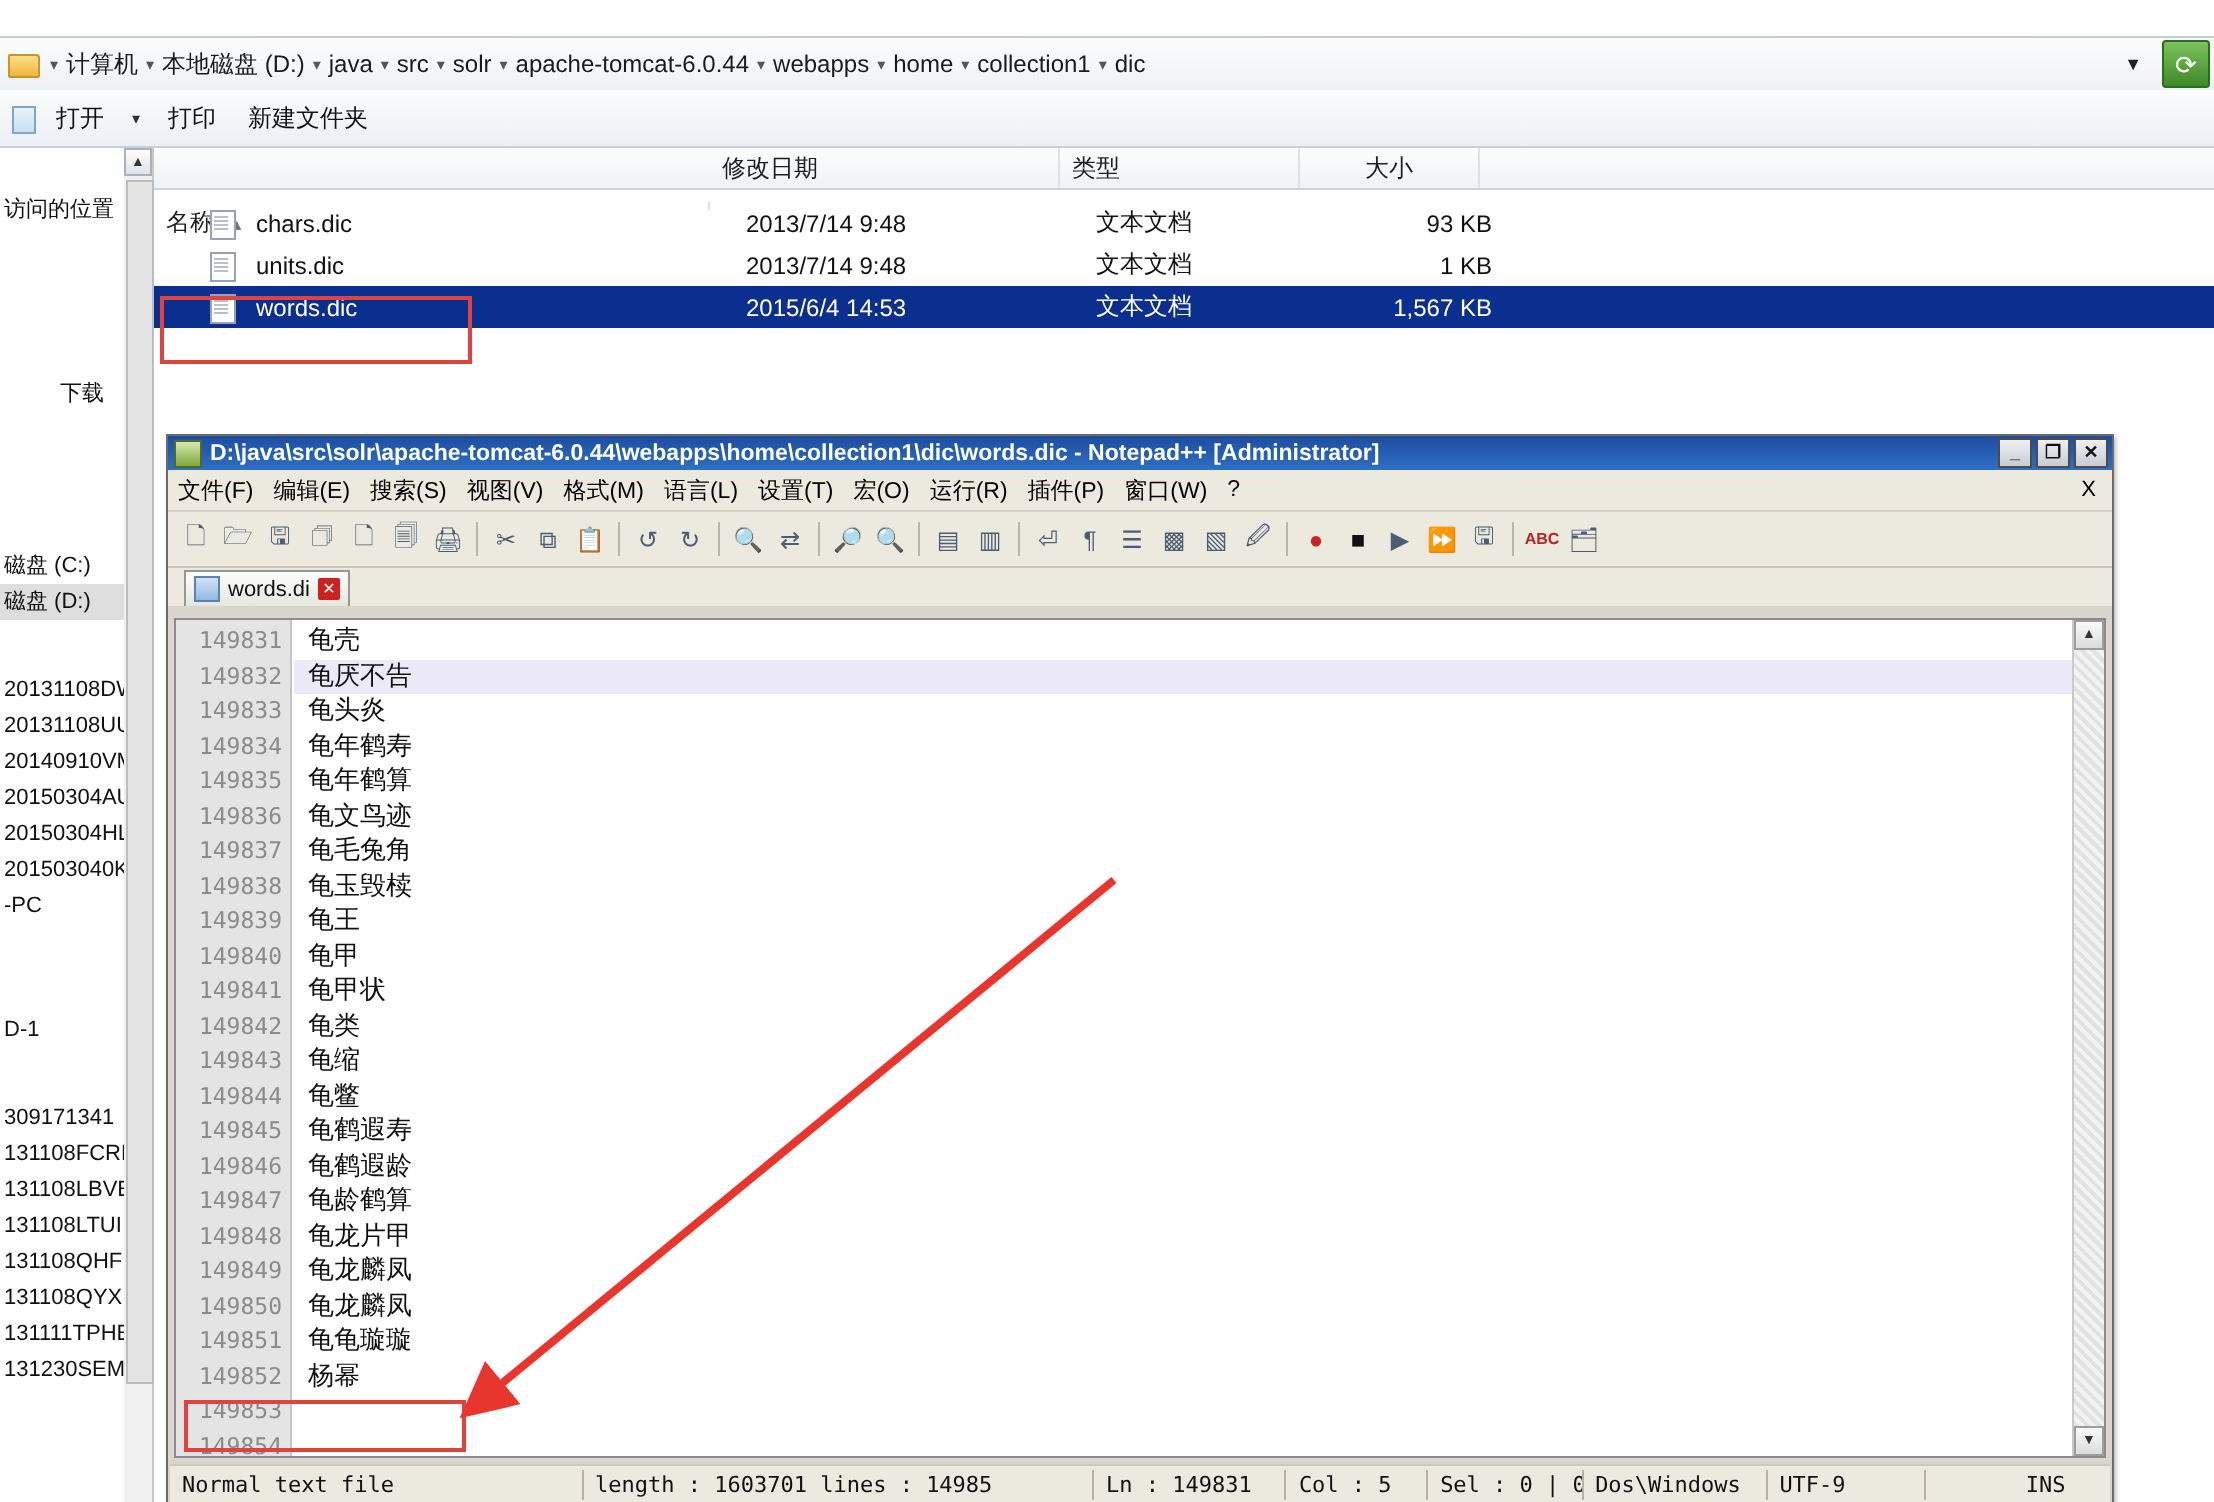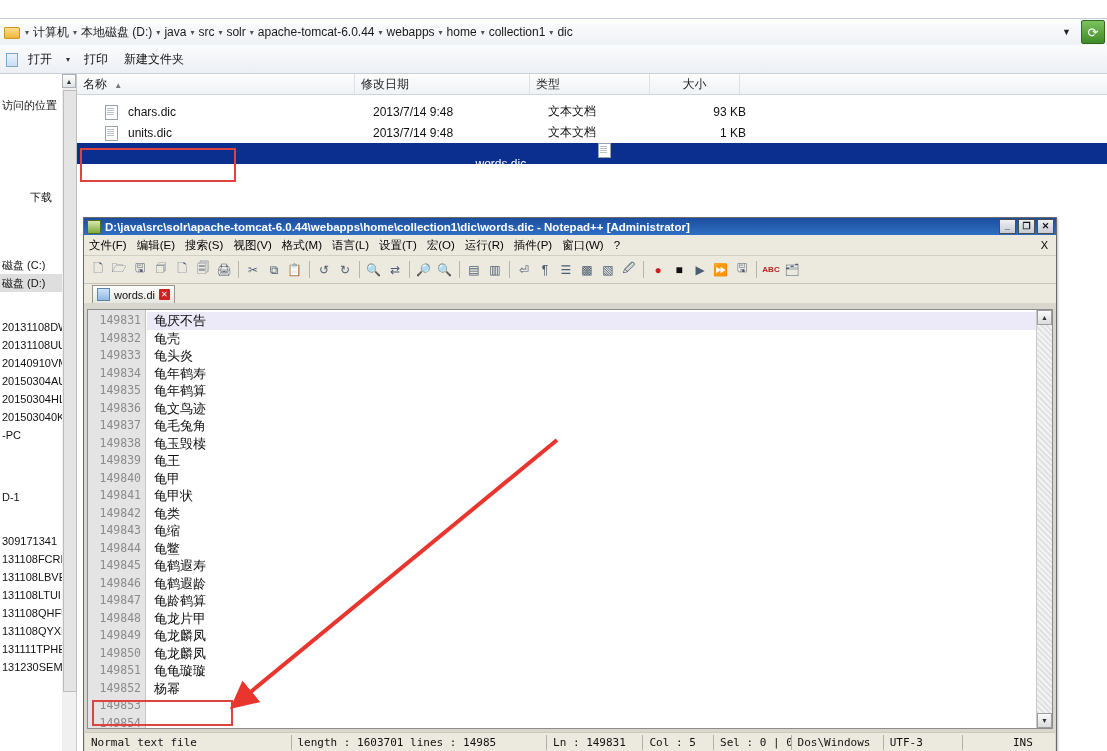--- a/index.html
+++ b/index.html
@@ -65,27 +65,27 @@
     position:absolute;left:1px;top:16px;width:12px;height:600px;
     background:#e4e4e4;border:1px solid #bdbdbd;
   }
   
   .filelist{position:absolute;left:77px;top:74px;width:1030px;height:130px;background:#fff;}
   .col-head{
     display:flex;height:20px;background:linear-gradient(#fdfdfd,#eff2f6);
     border-bottom:1px solid #cfd6de;font-size:12px;color:#1d1d1d;
   }
   .col-head>div{border-right:1px solid #dde2e8;padding:2px 6px;box-sizing:border-box;white-space:nowrap;}
-  .c-name{width:278px;}
+  .c-name{width:278px;margin-top:27px;}
   .c-date{width:175px;}
   .c-type{width:120px;}
   .c-size{width:90px;text-align:center;}
   .sort-arrow{font-size:8px;color:#777;margin-left:4px;}
   .frow{display:flex;height:21px;align-items:center;font-size:12px;color:#111;}
-  .frow.sel{background:#0b2f8f;color:#fff;flex-direction:column;}
+  .frow.sel{background:#0b2f8f;color:#fff;}
   .frow>div{box-sizing:border-box;padding:0 6px;white-space:nowrap;}
   .fico{width:12px;height:14px;margin-left:28px;margin-right:5px;position:relative;flex:none;}
   .fico:before{content:"";position:absolute;left:0;top:0;width:11px;height:13px;
     background:#fff;border:1px solid #9aa3ad;}
   .fico:after{content:"";position:absolute;left:2px;top:3px;width:7px;height:1px;
     box-shadow:0 2px 0 #b9c0c8, 0 4px 0 #b9c0c8, 0 6px 0 #b9c0c8;background:#b9c0c8;}
   .fname{width:245px;}
   .fdate{width:175px;}
   .ftype{width:120px;}
   .fsize{width:90px;text-align:right;}
@@ -213,21 +213,21 @@
     <span class="cmd-ico"></span>
     <span class="cmd-item">打开</span>
     <span class="cmd-caret">▾</span>
     <span class="cmd-item">打印</span>
     <span class="cmd-item">新建文件夹</span>
   </div>
 
   <div class="navpane">
     <div class="nav-row" style="margin-top:22px;">访问的位置</div>
     <div class="nav-row" style="margin-top:74px;padding-left:30px;">下载</div>
-    <div class="nav-row" style="margin-top:50px;">磁盘 (C:)</div>
+    <div class="nav-row" style="margin-top:68px;">磁盘 (C:)</div>
     <div class="nav-row sel">磁盘 (D:)</div>
     <div class="nav-row" style="margin-top:26px;">20131108DW</div>
     <div class="nav-row">20131108UU</div>
     <div class="nav-row">20140910VM</div>
     <div class="nav-row">20150304AU</div>
     <div class="nav-row">20150304HL</div>
     <div class="nav-row">201503040K</div>
     <div class="nav-row">-PC</div>
     <div class="nav-row" style="margin-top:44px;">D-1</div>
     <div class="nav-row" style="margin-top:26px;">309171341</div>
@@ -381,22 +381,22 @@
       <div class="gline">149847</div>
       <div class="gline">149848</div>
       <div class="gline">149849</div>
       <div class="gline">149850</div>
       <div class="gline">149851</div>
       <div class="gline">149852</div>
       <div class="gline">149853</div>
       <div class="gline">149854</div>
     </div>
     <div class="codecol">
+      <div class="cline">龟壳</div>
       <div class="cline cur">龟厌不告</div>
-      <div class="cline">龟壳</div>
       <div class="cline">龟头炎</div>
       <div class="cline">龟年鹤寿</div>
       <div class="cline">龟年鹤算</div>
       <div class="cline">龟文鸟迹</div>
       <div class="cline">龟毛兔角</div>
       <div class="cline">龟玉毁椟</div>
       <div class="cline">龟王</div>
       <div class="cline">龟甲</div>
       <div class="cline">龟甲状</div>
       <div class="cline">龟类</div>
@@ -418,21 +418,21 @@
     </div>
   </div>
 
   <div class="npp-status">
     <span class="st" style="width:238px;">Normal text file</span>
     <span class="st" style="width:295px;">length : 1603701    lines : 14985</span>
     <span class="st" style="width:110px;">Ln : 149831</span>
     <span class="st" style="width:80px;">Col : 5</span>
     <span class="st" style="width:88px;">Sel : 0 | 0</span>
     <span class="st" style="width:105px;">Dos\Windows</span>
-    <span class="st" style="width:90px;">UTF-3</span>
+    <span class="st" style="width:90px;">UTF-9</span>
     <span class="st" style="width:40px;border-right:none;margin-left:44px;">INS</span>
     <span class="grip"></span>
   </div>
 </div>
 
 <div class="redbox-line"></div>
 
 <svg class="arrow-svg" viewBox="0 0 1107 751">
   <defs>
     <marker id="ah" markerWidth="7" markerHeight="7" refX="5" refY="3.5" orient="auto">

